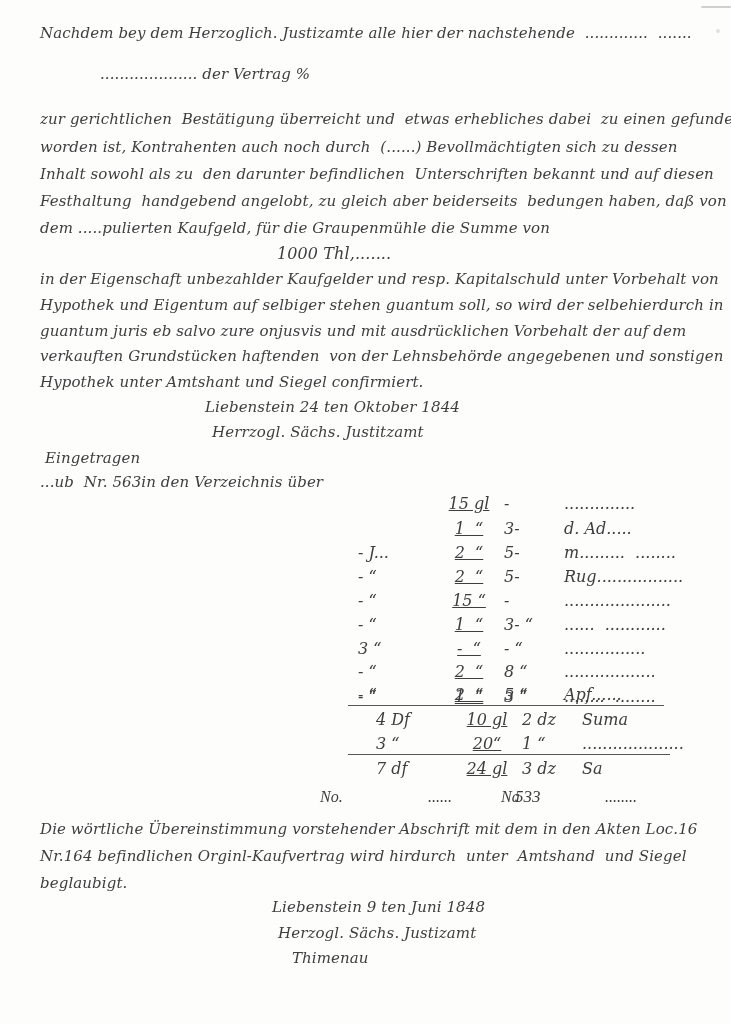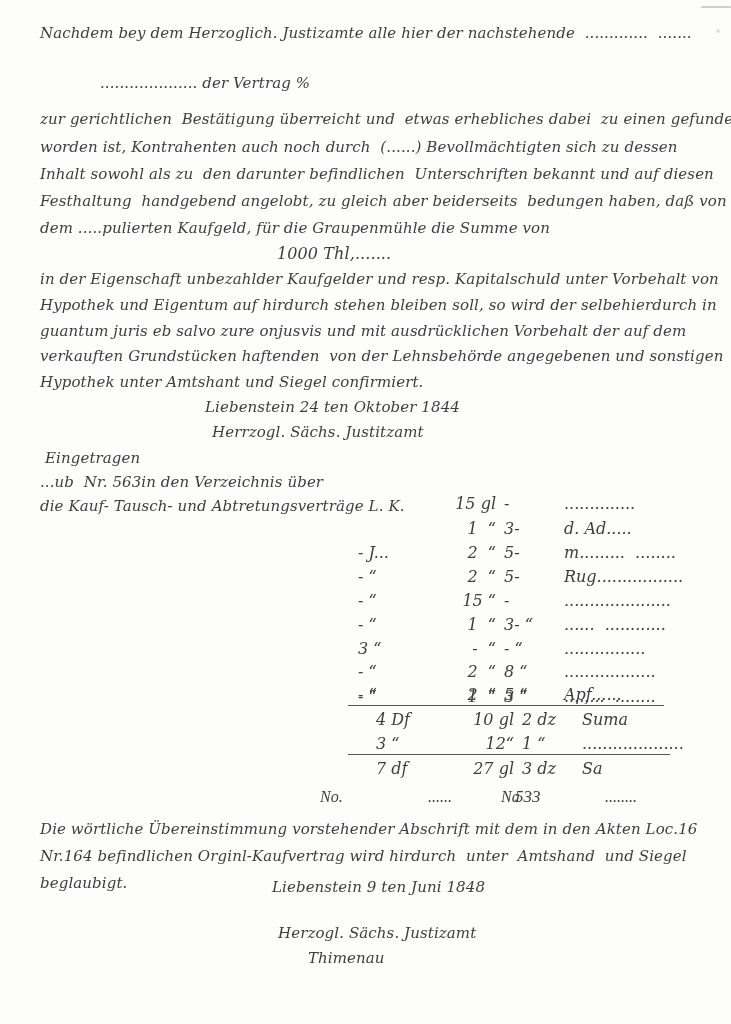--- a/index.html
+++ b/index.html
@@ -21,32 +21,32 @@
     white-space:pre;
     letter-spacing:0.1px;
   }
   .indent-dots{left:100px;}
   .sum-line{left:277px;font-size:16px;}
   .date-1844{left:205px;}
   .court-1844{left:212px;}
   .eingetragen{left:45px;text-align:right;}
   .date-1848{left:272px;}
   .court-1848{left:278px;}
-  .signature{left:308px;}
+  .signature{left:292px;}
   
   .ledger-row{
     position:absolute;
     left:350px;
     display:flex;
     font-size:16px;
     line-height:22px;
     white-space:pre;
   }
   .ledger-row .c1{width:84px;padding-left:8px;}
-  .ledger-row .c2{width:54px;text-align:right;padding-right:6px;}
+  .ledger-row .c2{width:54px;text-align:center;padding-right:6px;text-decoration:underline;}
   .ledger-row .c3{width:54px;padding-left:2px;}
   .ledger-row .c4{padding-left:6px;}
   .ledger-row.sumrow .c1{padding-left:26px;}
   .hrule{
     position:absolute;
     height:0;
     border-top:1.6px solid #55555a;
   }
   .rule1{left:348px;top:705px;width:316px;}
   .rule2{left:348px;top:754px;width:322px;}
@@ -61,41 +61,40 @@
   
   .artifact-line{position:absolute;top:6px;right:0;width:30px;height:2px;background:#cfcfcf;border-radius:1px;}
   .artifact-dot{position:absolute;top:29px;left:716px;width:4px;height:4px;background:#e2e2e2;border-radius:50%;}
 </style>
 </head>
 <body>
 
 <div class="page">
 
   <div class="line" style="top:22px">Nachdem bey dem Herzoglich. Justizamte alle hier der nachstehende  .............  .......</div>
-  <div class="line indent-dots" style="top:72px">.................... der Vertrag %</div>
+  <div class="line indent-dots" style="top:63px">.................... der Vertrag %</div>
   <div class="line" style="top:108px">zur gerichtlichen  Bestätigung überreicht und  etwas erhebliches dabei  zu einen gefunden</div>
   <div class="line" style="top:136px">worden ist, Kontrahenten auch noch durch  (......) Bevollmächtigten sich zu dessen</div>
   <div class="line" style="top:163px">Inhalt sowohl als zu  den darunter befindlichen  Unterschriften bekannt und auf diesen</div>
   <div class="line" style="top:190px">Festhaltung  handgebend angelobt, zu gleich aber beiderseits  bedungen haben, daß von</div>
   <div class="line" style="top:217px">dem .....pulierten Kaufgeld, für die Graupenmühle die Summe von</div>
 
   <div class="line sum-line" style="top:243px">1000 Thl,.......</div>
 
   <div class="line" style="top:268px">in der Eigenschaft unbezahlder Kaufgelder und resp. Kapitalschuld unter Vorbehalt von</div>
-  <div class="line" style="top:294px">Hypothek und Eigentum auf hirdurch stehen bleiben soll, so wird der selbehierdurch in</div>
+  <div class="line" style="top:294px">Hypothek und Eigentum auf selbiger stehen guantum soll, so wird der selbehierdurch in</div>
   <div class="line" style="top:320px">guantum juris eb salvo zure onjusvis und mit ausdrücklichen Vorbehalt der auf dem</div>
   <div class="line" style="top:345px">verkauften Grundstücken haftenden  von der Lehnsbehörde angegebenen und sonstigen</div>
   <div class="line" style="top:371px">Hypothek unter Amtshant und Siegel confirmiert.</div>
 
   <div class="line date-1844" style="top:396px">Liebenstein 24 ten Oktober 1844</div>
   <div class="line court-1844" style="top:421px">Herrzogl. Sächs. Justitzamt</div>
 
   <div class="line eingetragen" style="top:447px">Eingetragen</div>
   <div class="line" style="top:471px">...ub  Nr. 563in den Verzeichnis über</div>
-  <div class="line" style="top:495px">die Kauf- Tausch- und Abtretungsverträge L. K.</div>
 
   <div class="ledger-row" style="top:493px">
     <span class="c1"></span>
     <span class="c2">15 gl</span>
     <span class="c3">-</span>
     <span class="c4">..............</span>
   </div>
   <div class="ledger-row" style="top:518px">
     <span class="c1"></span>
     <span class="c2">1  “</span>
@@ -156,46 +155,46 @@
   <div class="hrule rule1"></div>
 
   <div class="ledger-row sumrow" style="top:709px">
     <span class="c1">4 Df</span>
     <span class="c2">10 gl</span>
     <span class="c3">2 dz</span>
     <span class="c4">Suma</span>
   </div>
   <div class="ledger-row sumrow" style="top:733px">
     <span class="c1">3 “</span>
-    <span class="c2">12“</span>
+    <span class="c2">20“</span>
     <span class="c3">1 “</span>
     <span class="c4">....................</span>
   </div>
 
   <div class="hrule rule2"></div>
 
   <div class="ledger-row sumrow" style="top:758px">
     <span class="c1">7 df</span>
-    <span class="c2">27 gl</span>
+    <span class="c2">24 gl</span>
     <span class="c3">3 dz</span>
     <span class="c4">Sa</span>
   </div>
 
   <div class="no-row">
     <span class="no-label">No.</span>
     <span class="no-dots1">......</span>
     <span class="no-na">Na</span>
     <span class="no-number">533</span>
     <span class="no-dots2">........</span>
   </div>
 
   <div class="line" style="top:818px">Die wörtliche Übereinstimmung vorstehender Abschrift mit dem in den Akten Loc.16</div>
   <div class="line" style="top:845px">Nr.164 befindlichen Orginl-Kaufvertrag wird hirdurch  unter  Amtshand  und Siegel</div>
   <div class="line" style="top:872px">beglaubigt.</div>
 
-  <div class="line date-1848" style="top:876px">Liebenstein 9 ten Juni 1848</div>
+  <div class="line date-1848" style="top:896px">Liebenstein 9 ten Juni 1848</div>
   <div class="line court-1848" style="top:922px">Herzogl. Sächs. Justizamt</div>
   <div class="line signature" style="top:947px">Thimenau</div>
 
   <div class="artifact-line"></div>
   <div class="artifact-dot"></div>
 
 </div>
 
 </body></html>

